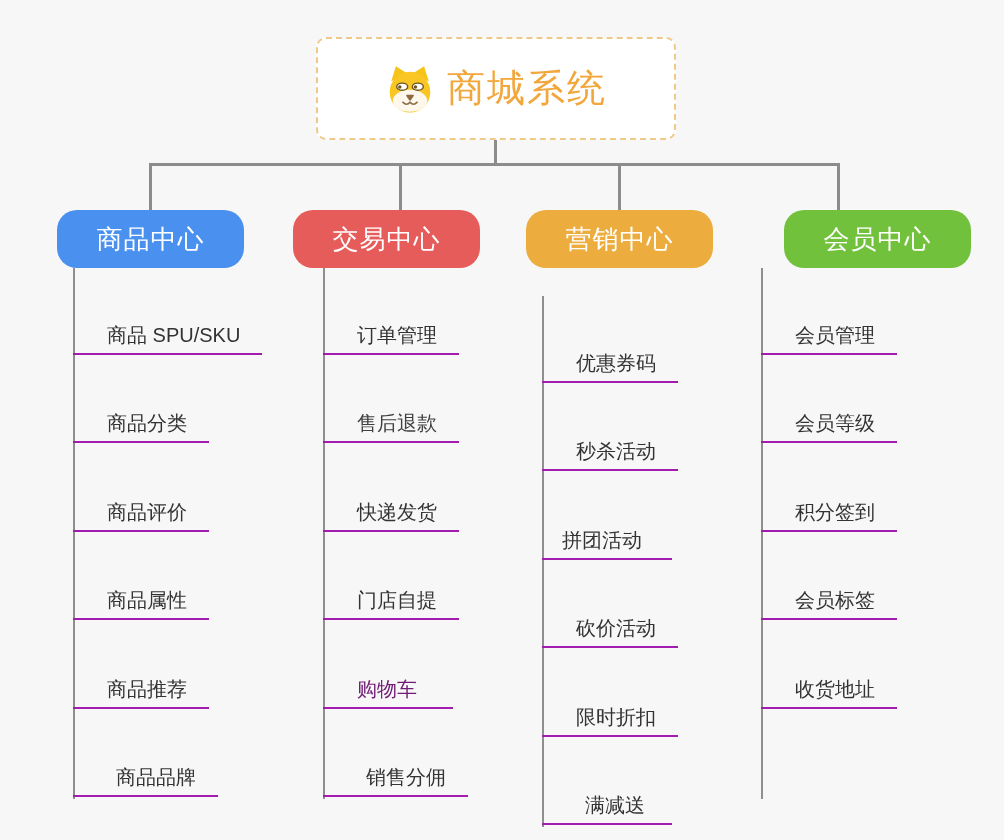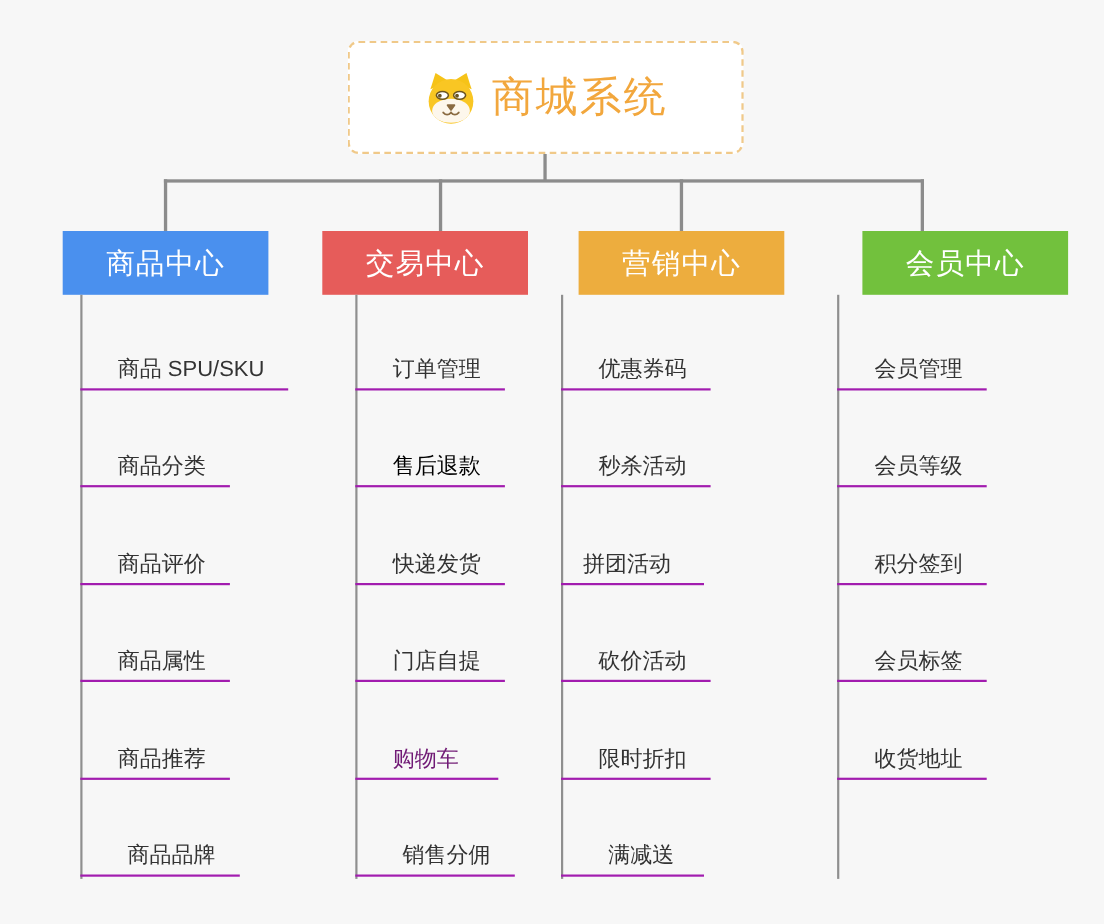--- a/index.html
+++ b/index.html
@@ -46,21 +46,21 @@
   .drop-0 { left: 149px; }
   .drop-1 { left: 399px; }
   .drop-2 { left: 618px; }
   .drop-3 { left: 837px; }
 
   
   .branch-header {
     position: absolute;
     top: 210px;
     width: 187px; height: 58px;
-    border-radius: 0;
+    border-radius: 20px;
     display: flex;
     align-items: center;
     justify-content: center;
     color: #ffffff;
     font-size: 26px;
     letter-spacing: 1px;
     cursor: default;
   }
   .bh-0 { left: 57px;  }
   .bh-1 { left: 293px; }
@@ -70,21 +70,21 @@
   
   .branch-column {
     position: absolute;
     top: 268px;
     height: 531px;
     width: 230px;
     border-left: 2px solid #8f8f8f;
   }
   .col-0 { left: 73px;  }
   .col-1 { left: 323px; }
-  .col-2 { left: 510px; }
+  .col-2 { left: 542px; margin-top: 28px; }
   .col-3 { left: 761px; }
 
   .item {
     position: absolute;
     left: -2px;               
     height: 38px;
     width: max-content;
     min-width: 130px;
     padding: 0 22px 4px 34px;
     border-bottom: 2px solid #a21caf;
@@ -147,21 +147,21 @@
     <div class="item" style="color: rgb(51, 51, 51);">商品 SPU/SKU</div>
     <div class="item" style="color: rgb(51, 51, 51);">商品分类</div>
     <div class="item" style="color: rgb(51, 51, 51);">商品评价</div>
     <div class="item" style="color: rgb(51, 51, 51);">商品属性</div>
     <div class="item" style="color: rgb(51, 51, 51);">商品推荐</div>
     <div class="item" style="color: rgb(51, 51, 51);">商品品牌</div>
   </div>
 
   <div class="branch-column col-1" style="border-left-color: rgb(143, 143, 143);">
     <div class="item" style="color: rgb(51, 51, 51);">订单管理</div>
-    <div class="item" style="color: #000000;">售后退款</div>
+    <div class="item" style="color: #404040;">售后退款</div>
     <div class="item" style="color: rgb(51, 51, 51);">快递发货</div>
     <div class="item" style="color: rgb(51, 51, 51);">门店自提</div>
     <div class="item" style="color: #701a75;">购物车</div>
     <div class="item" style="color: rgb(51, 51, 51);">销售分佣</div>
   </div>
 
   <div class="branch-column col-2" style="border-left-color: rgb(143, 143, 143);">
     <div class="item" style="color: rgb(51, 51, 51);">优惠券码</div>
     <div class="item" style="color: rgb(51, 51, 51);">秒杀活动</div>
     <div class="item" style="color: rgb(51, 51, 51); padding-left: 20px;">拼团活动</div>

